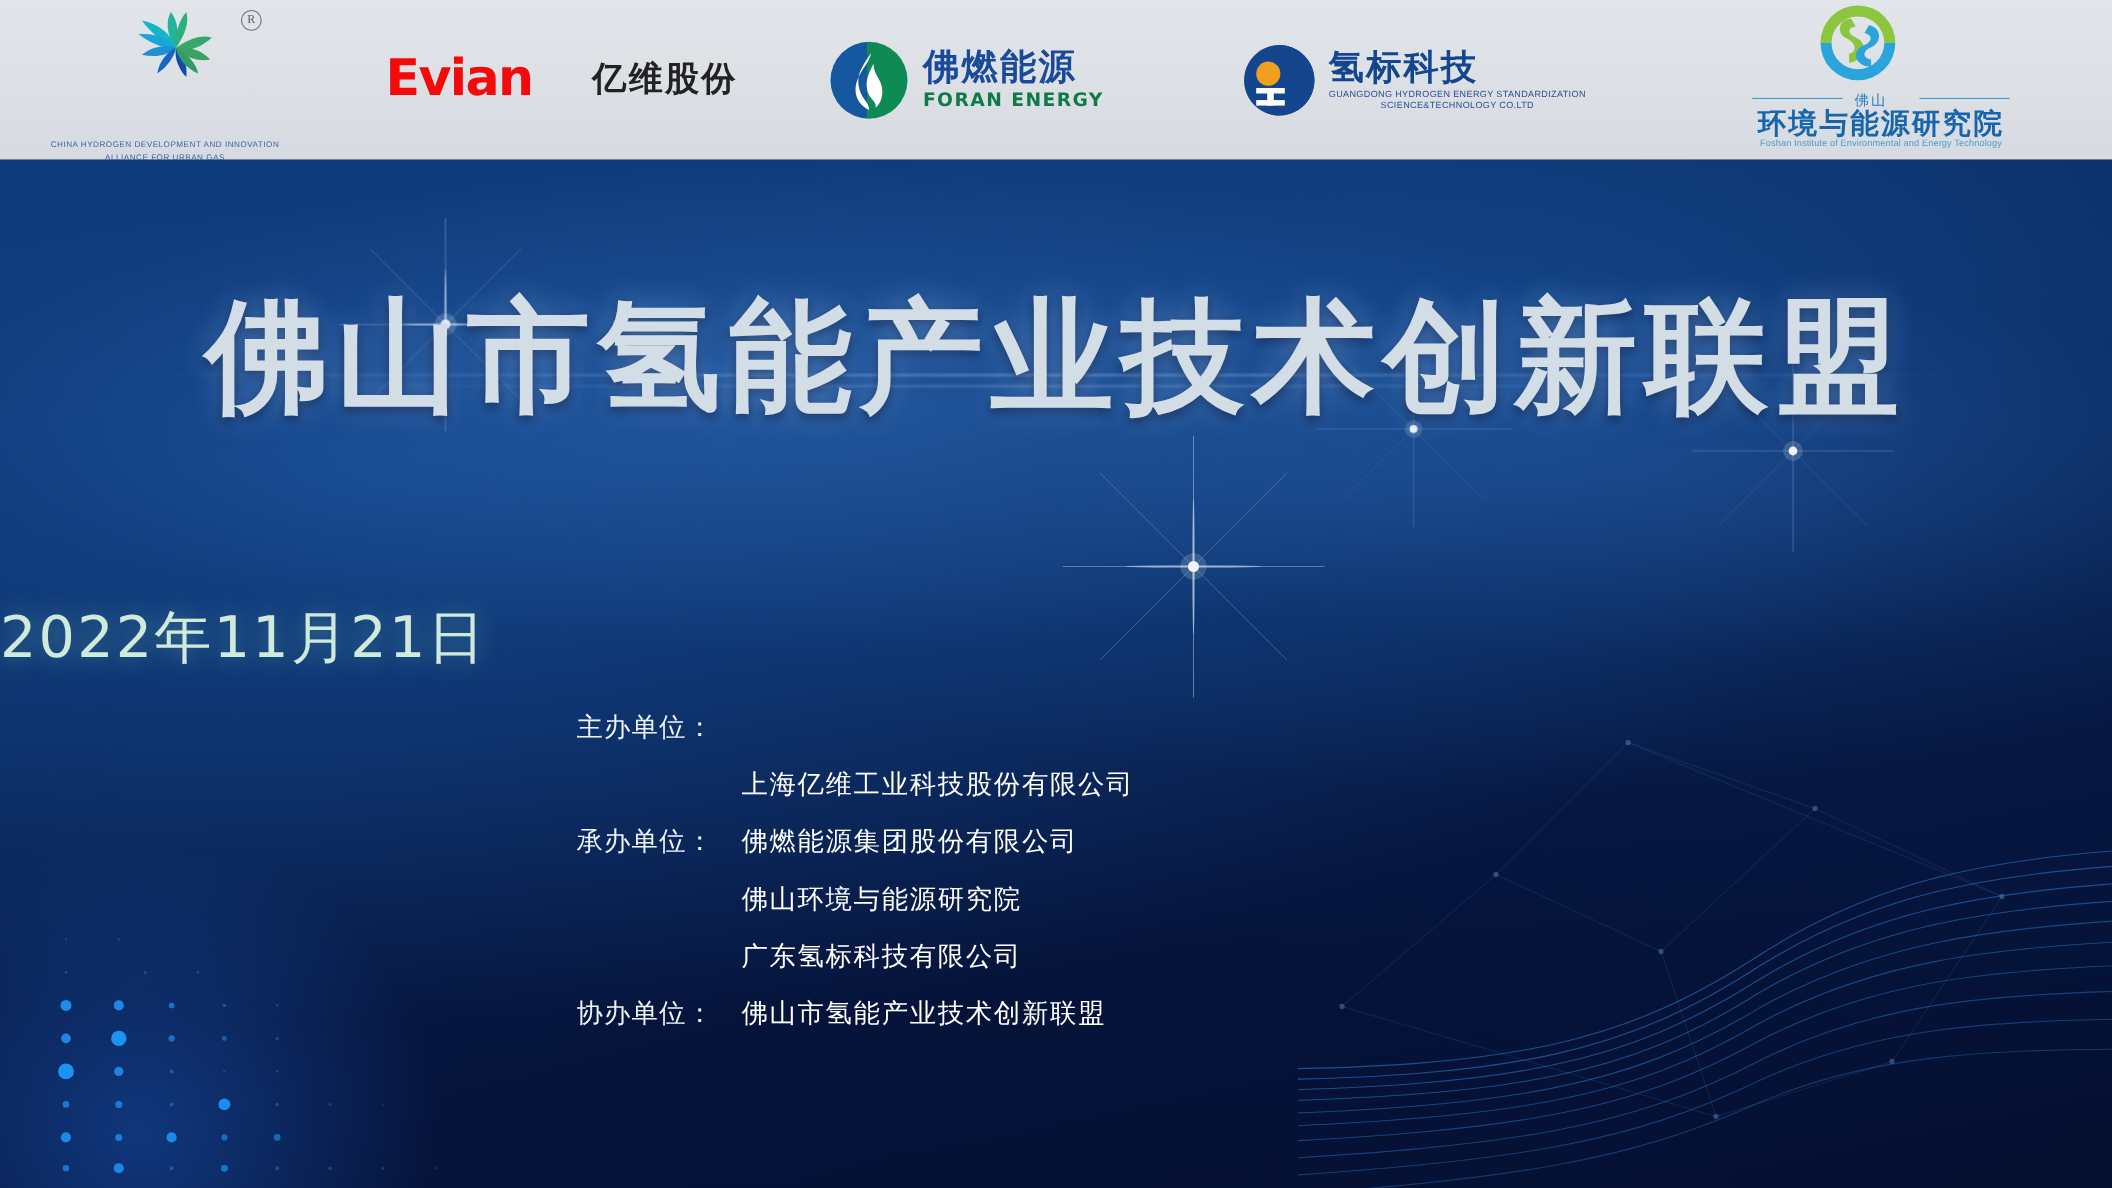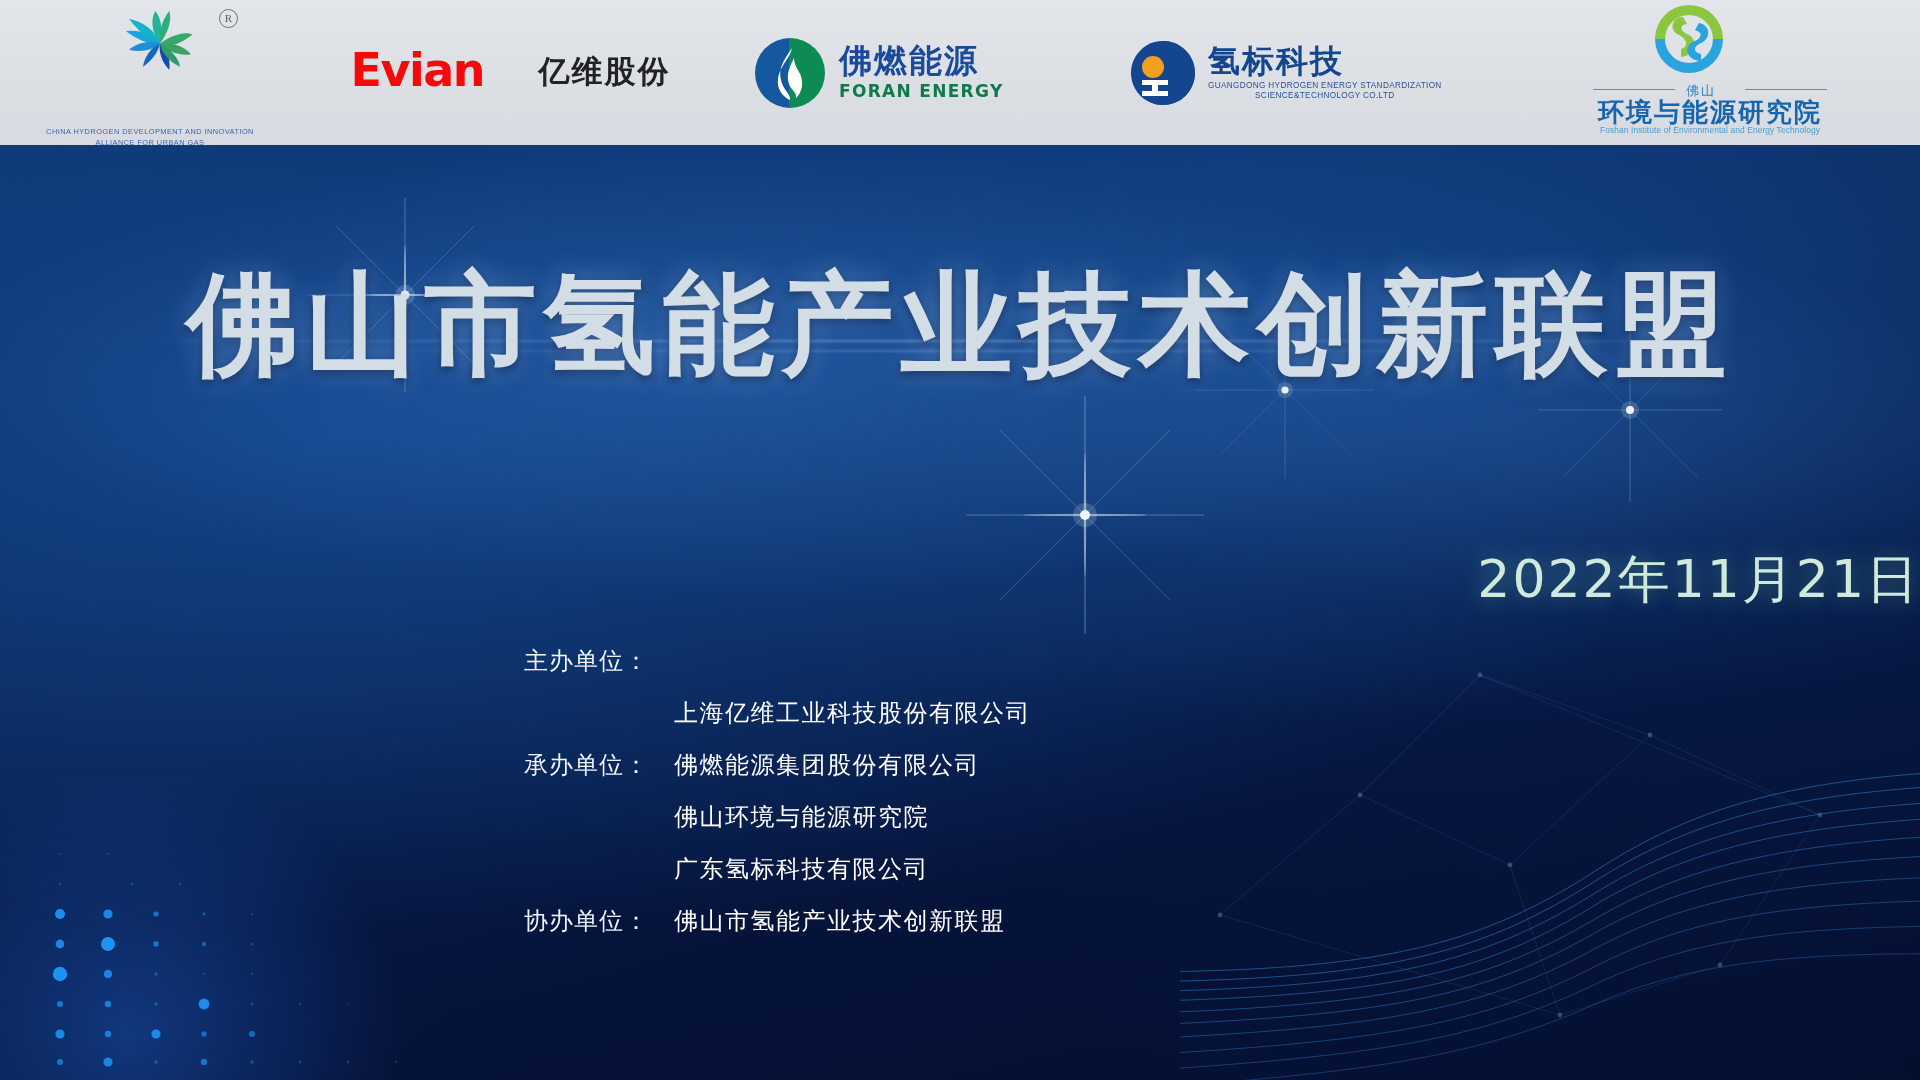--- a/index.html
+++ b/index.html
@@ -118,21 +118,21 @@
   
   #title{
     position:absolute; left:0; top:105px; width:1920px; text-align:center;
     font-size:112px; font-weight:bold; letter-spacing:7px;
     font-family:"DejaVu Sans",sans-serif;
     color:#d3dde6;
     text-shadow:0 0 26px rgba(140,190,250,.42), 0 3px 10px rgba(0,10,35,.6);
     white-space:nowrap; z-index:12;
   }
   #date{
-    position:absolute; left:0; top:400px; width:1920px; text-align:right;
+    position:absolute; left:0; top:400px; width:1920px; text-align:left;
     font-size:52px; color:#cfe9da; letter-spacing:2px;
     font-family:"DejaVu Sans",sans-serif;
     text-shadow:0 0 22px rgba(150,230,195,.45);
     z-index:12;
   }
 
   
   #credits{ position:absolute; left:524px; top:500px; width:900px; z-index:12; }
   .cred-row{ display:flex; align-items:baseline; height:52px; }
   .cred-label{ width:150px; flex:0 0 150px; font-size:24px; color:#eef3f8;

